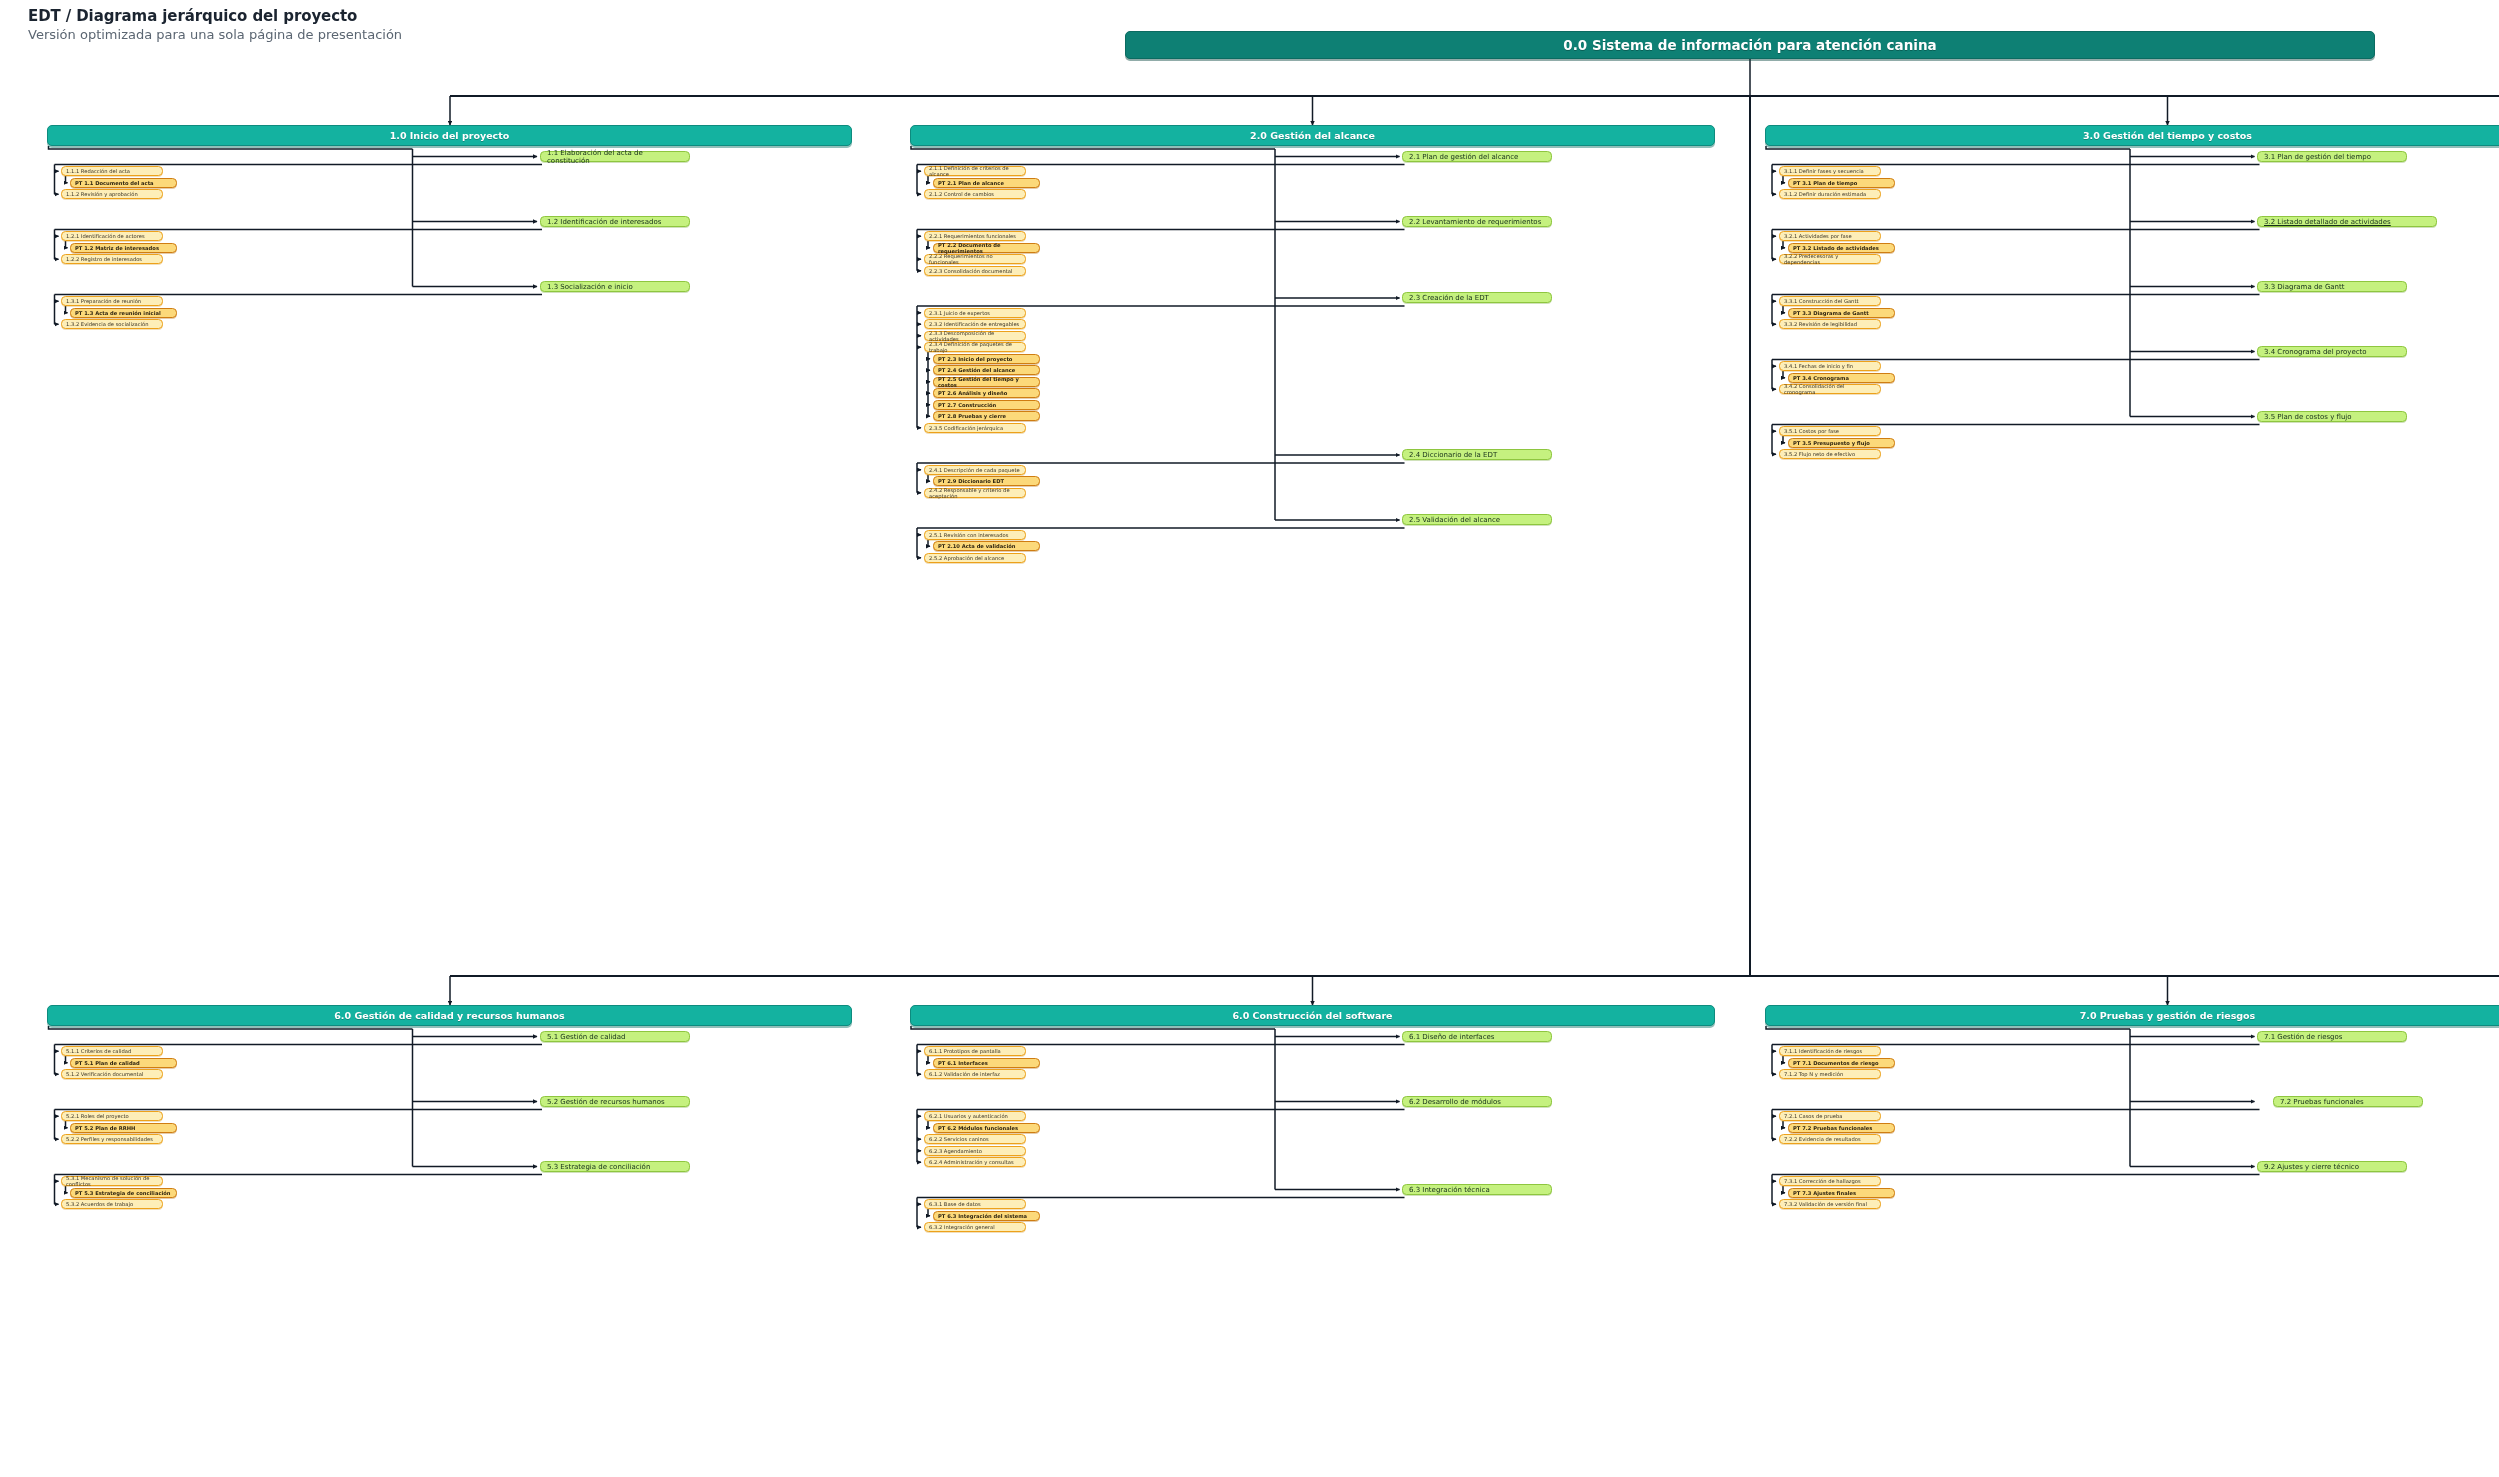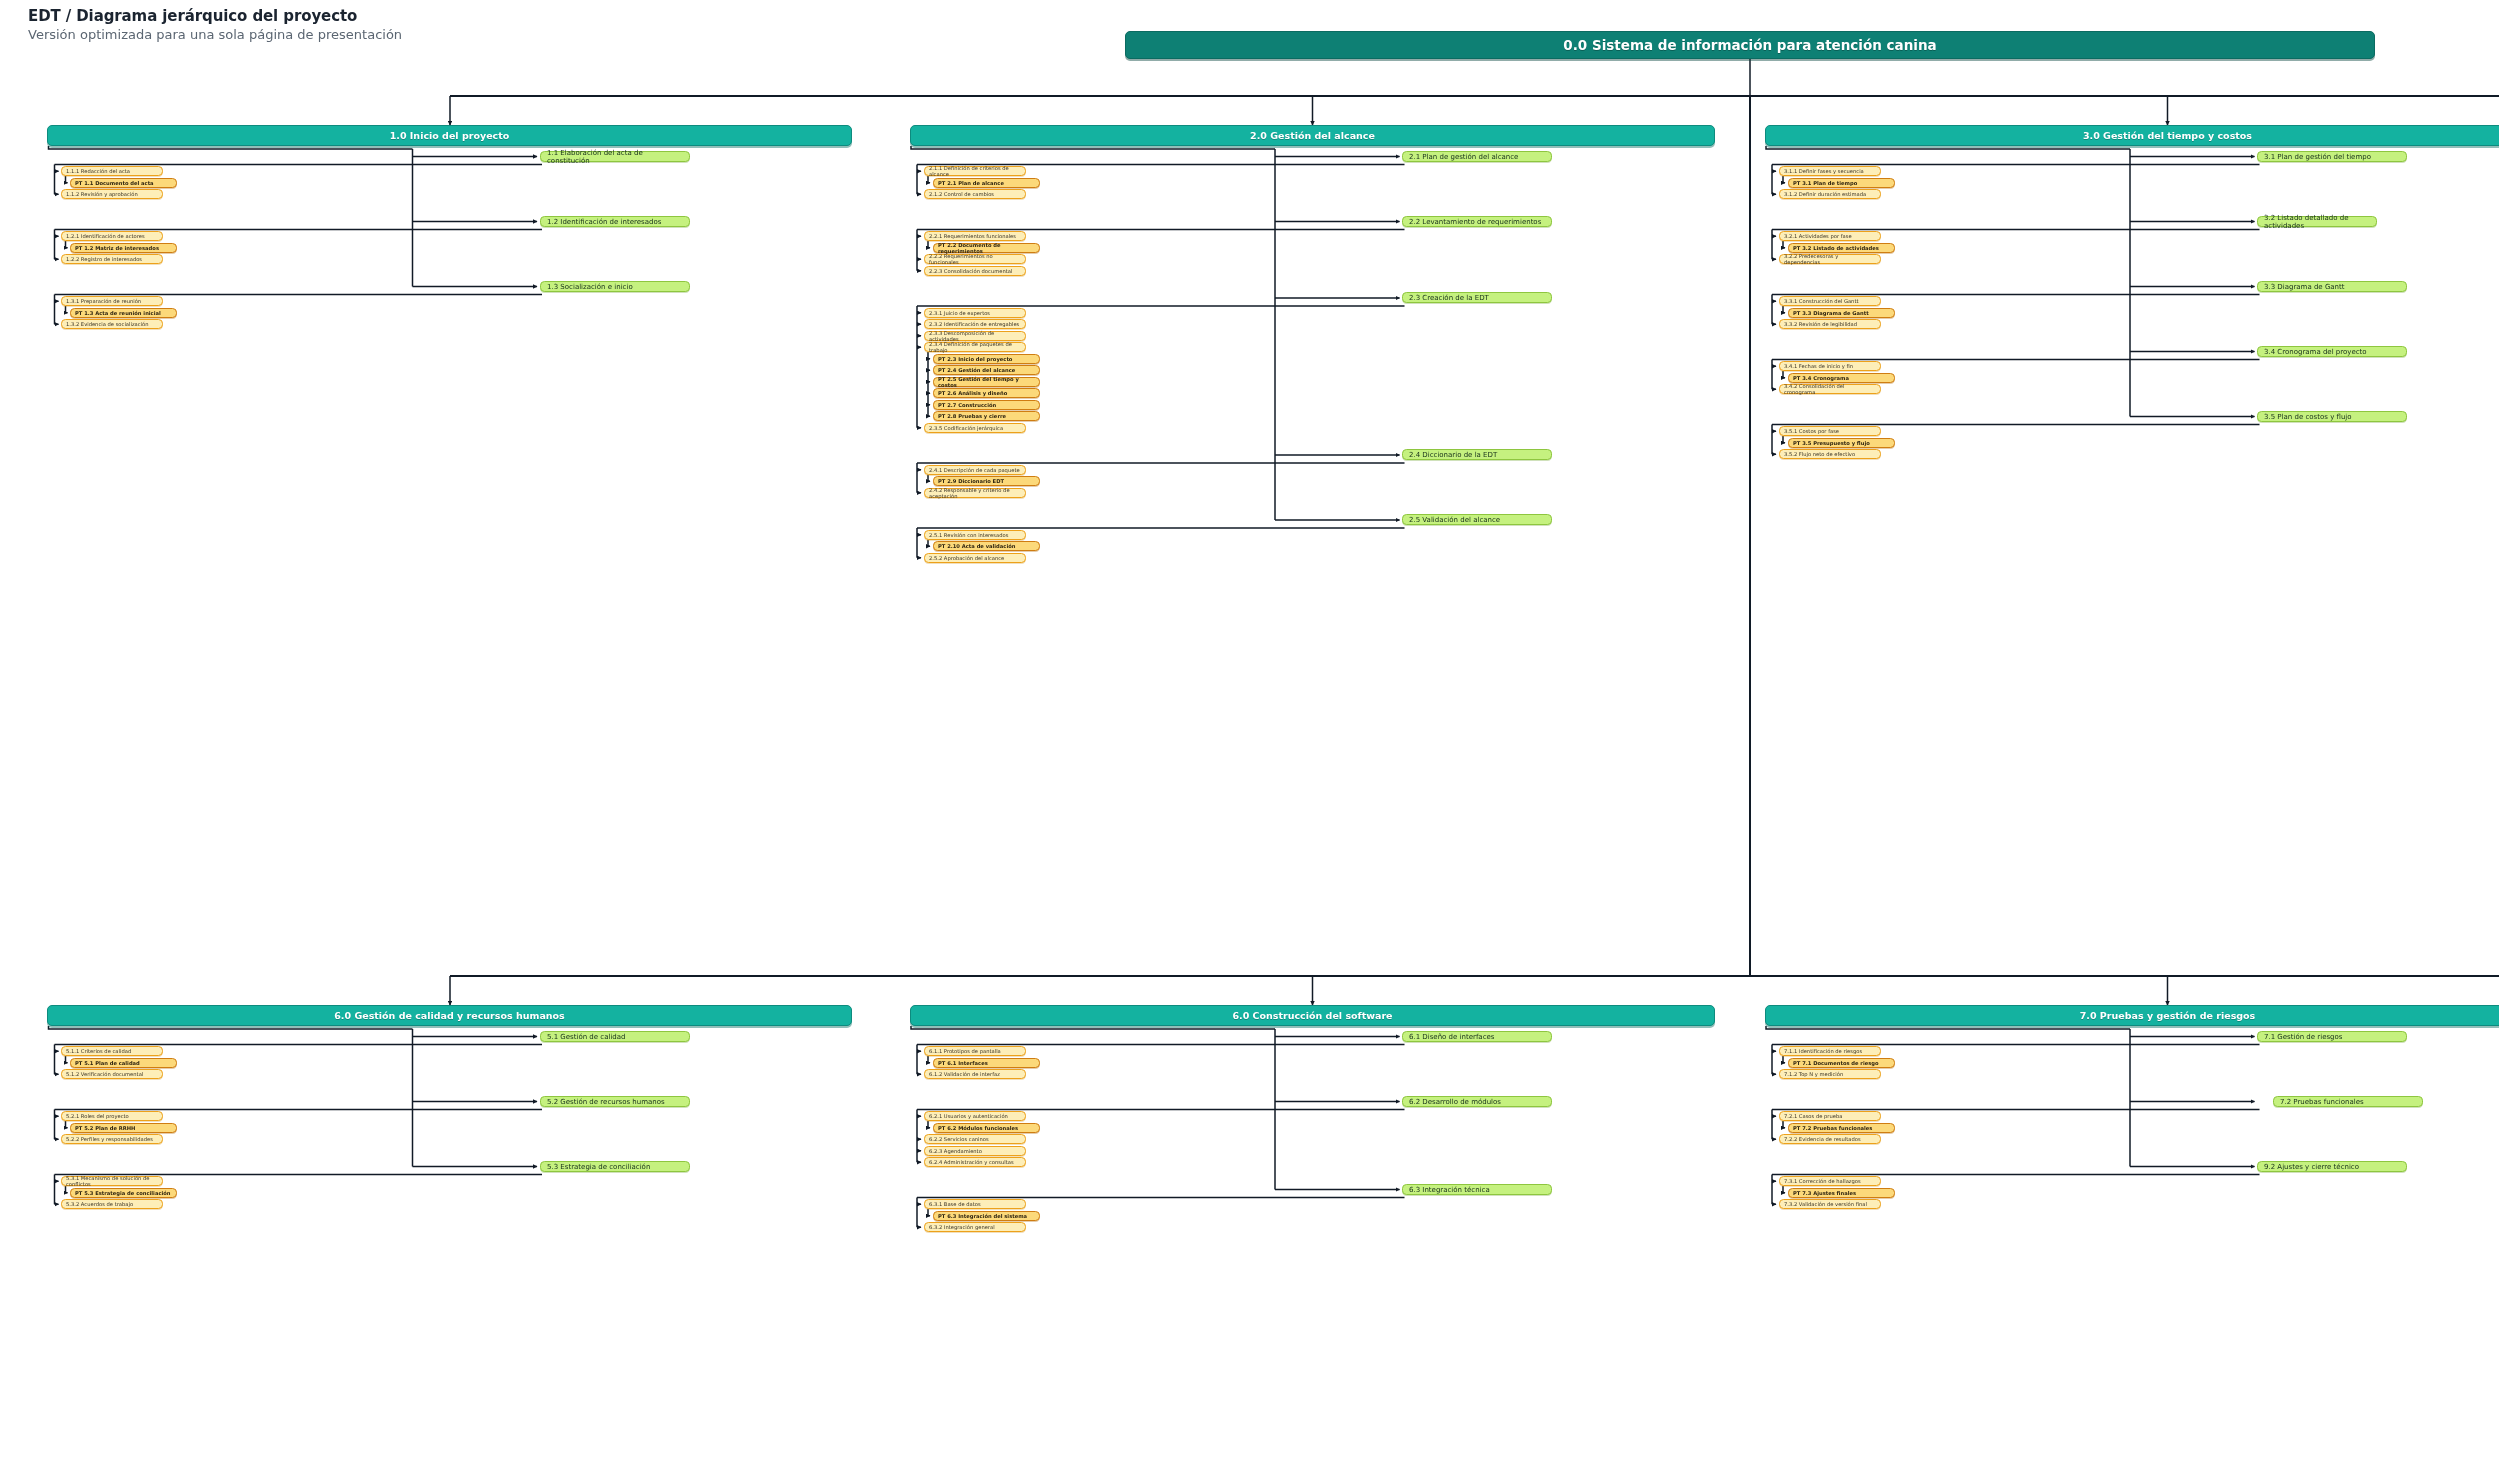--- a/index.html
+++ b/index.html
@@ -391,21 +391,21 @@
     <div class="node task-node" style="left: 924px; top: 488px; width: 102px; height: 9.5px;">2.4.2 Responsable y criterio de aceptación</div>
     <div class="node deliv-node" style="left: 1402px; top: 514px; width: 150px; height: 11px;">2.5 Validación del alcance</div>
     <div class="node task-node" style="left: 924px; top: 530px; width: 102px; height: 9.5px;">2.5.1 Revisión con interesados</div>
     <div class="node pt-node" style="left: 933px; top: 541px; width: 107px; height: 9.5px;">PT 2.10 Acta de validación</div>
     <div class="node task-node" style="left: 924px; top: 553px; width: 102px; height: 9.5px;">2.5.2 Aprobación del alcance</div>
     <div class="node phase-node" style="left: 1765px; top: 125px; width: 805px; height: 21px;">3.0 Gestión del tiempo y costos</div>
     <div class="node deliv-node" style="left: 2257px; top: 151px; width: 150px; height: 11px;">3.1 Plan de gestión del tiempo</div>
     <div class="node task-node" style="left: 1779px; top: 166px; width: 102px; height: 9.5px;">3.1.1 Definir fases y secuencia</div>
     <div class="node pt-node" style="left: 1788px; top: 178px; width: 107px; height: 9.5px;">PT 3.1 Plan de tiempo</div>
     <div class="node task-node" style="left: 1779px; top: 189px; width: 102px; height: 9.5px;">3.1.2 Definir duración estimada</div>
-    <div class="node deliv-node" style="left: 2257px; top: 216px; width: 120px; height: 11px;">3.2 Listado detallado de actividades</div>
+    <div class="node deliv-node" style="left: 2257px; top: 216px; width: 180px; height: 11px; text-decoration: underline;">3.2 Listado detallado de actividades</div>
     <div class="node task-node" style="left: 1779px; top: 231px; width: 102px; height: 9.5px;">3.2.1 Actividades por fase</div>
     <div class="node pt-node" style="left: 1788px; top: 243px; width: 107px; height: 9.5px;">PT 3.2 Listado de actividades</div>
     <div class="node task-node" style="left: 1779px; top: 254px; width: 102px; height: 9.5px;">3.2.2 Predecesoras y dependencias</div>
     <div class="node deliv-node" style="left: 2257px; top: 281px; width: 150px; height: 11px;">3.3 Diagrama de Gantt</div>
     <div class="node task-node" style="left: 1779px; top: 296px; width: 102px; height: 9.5px;">3.3.1 Construcción del Gantt</div>
     <div class="node pt-node" style="left: 1788px; top: 308px; width: 107px; height: 9.5px;">PT 3.3 Diagrama de Gantt</div>
     <div class="node task-node" style="left: 1779px; top: 319px; width: 102px; height: 9.5px;">3.3.2 Revisión de legibilidad</div>
     <div class="node deliv-node" style="left: 2257px; top: 346px; width: 150px; height: 11px;">3.4 Cronograma del proyecto</div>
     <div class="node task-node" style="left: 1779px; top: 361px; width: 102px; height: 9.5px;">3.4.1 Fechas de inicio y fin</div>
     <div class="node pt-node" style="left: 1788px; top: 373px; width: 107px; height: 9.5px;">PT 3.4 Cronograma</div>

